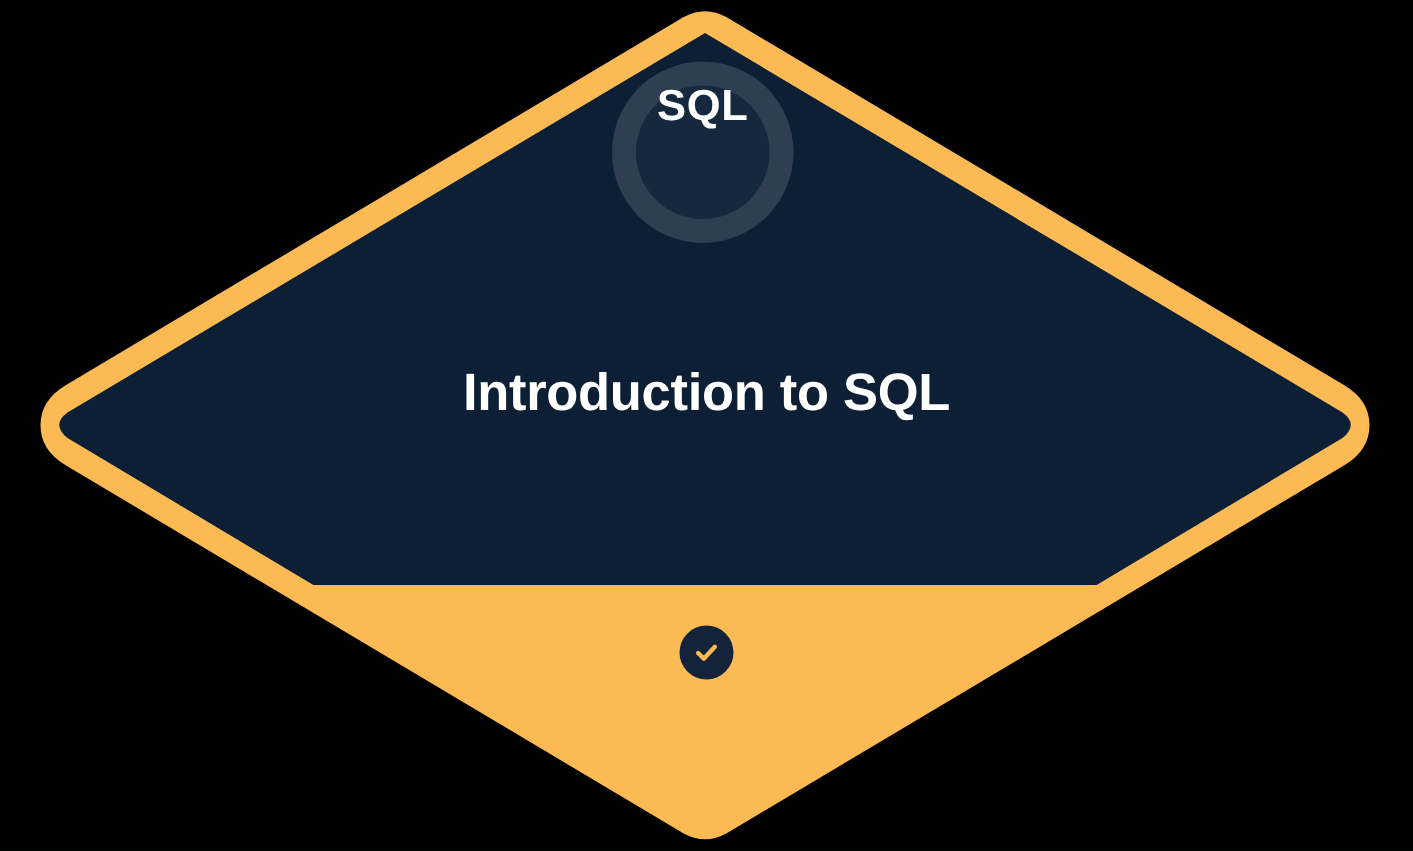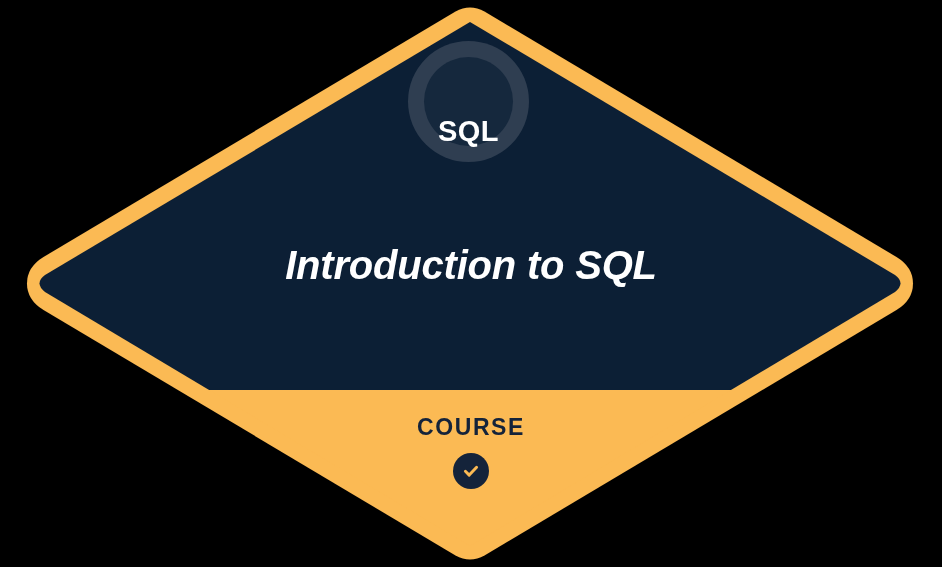--- a/index.html
+++ b/index.html
@@ -43,46 +43,45 @@
     display: flex;
     align-items: center;
     justify-content: center;
   }
   #sql-emblem-inner {
     width: 89px;
     height: 89px;
     border-radius: 50%;
     background: #15283d;
     display: flex;
-    align-items: flex-end;
+    align-items: flex-start;
     justify-content: center;
   }
   #sql-emblem-label {
     color: #ffffff;
     font-size: 29px;
     font-weight: bold;
     letter-spacing: 0.4px;
     line-height: 1;
     font-family: "Liberation Sans", sans-serif;
   }
 
   
   #course-title {
     position: absolute;
     left: 0;
     top: 243px;
     width: 942px;
     text-align: center;
     color: #ffffff;
-    font-size: 40px;
+    font-size: 35px;
     font-weight: bold;
     letter-spacing: -0.2px;
     line-height: 1.1;
     font-family: "Liberation Sans", sans-serif;
-    font-style: italic;
   }
 
   
   #status-block {
     position: absolute;
     left: 0;
     top: 409px;
     width: 942px;
     text-align: center;
   }
@@ -146,21 +145,20 @@
 
   <div id="sql-emblem">
     <div id="sql-emblem-inner">
       <span id="sql-emblem-label">SQL</span>
     </div>
   </div>
 
   <div id="course-title">Introduction to SQL</div>
 
   <div id="status-block">
-    <div class="status-line">COURSE</div>
 
     <div id="status-check-badge">
       <svg width="20" height="20" viewBox="0 0 20 20" aria-hidden="true">
         <path d="M4.4 10.3 L8.2 14.1 L15.6 6.2" fill="none" stroke="#fbba54" stroke-width="2.9" stroke-linecap="round" stroke-linejoin="round"></path>
       </svg>
     </div>
   </div>
 
 </div>
 

